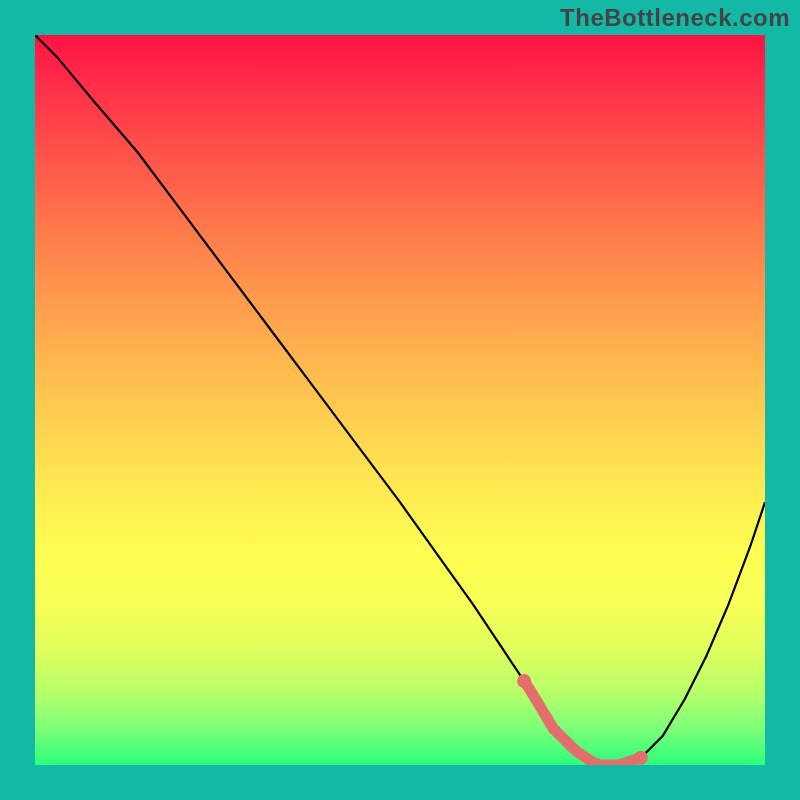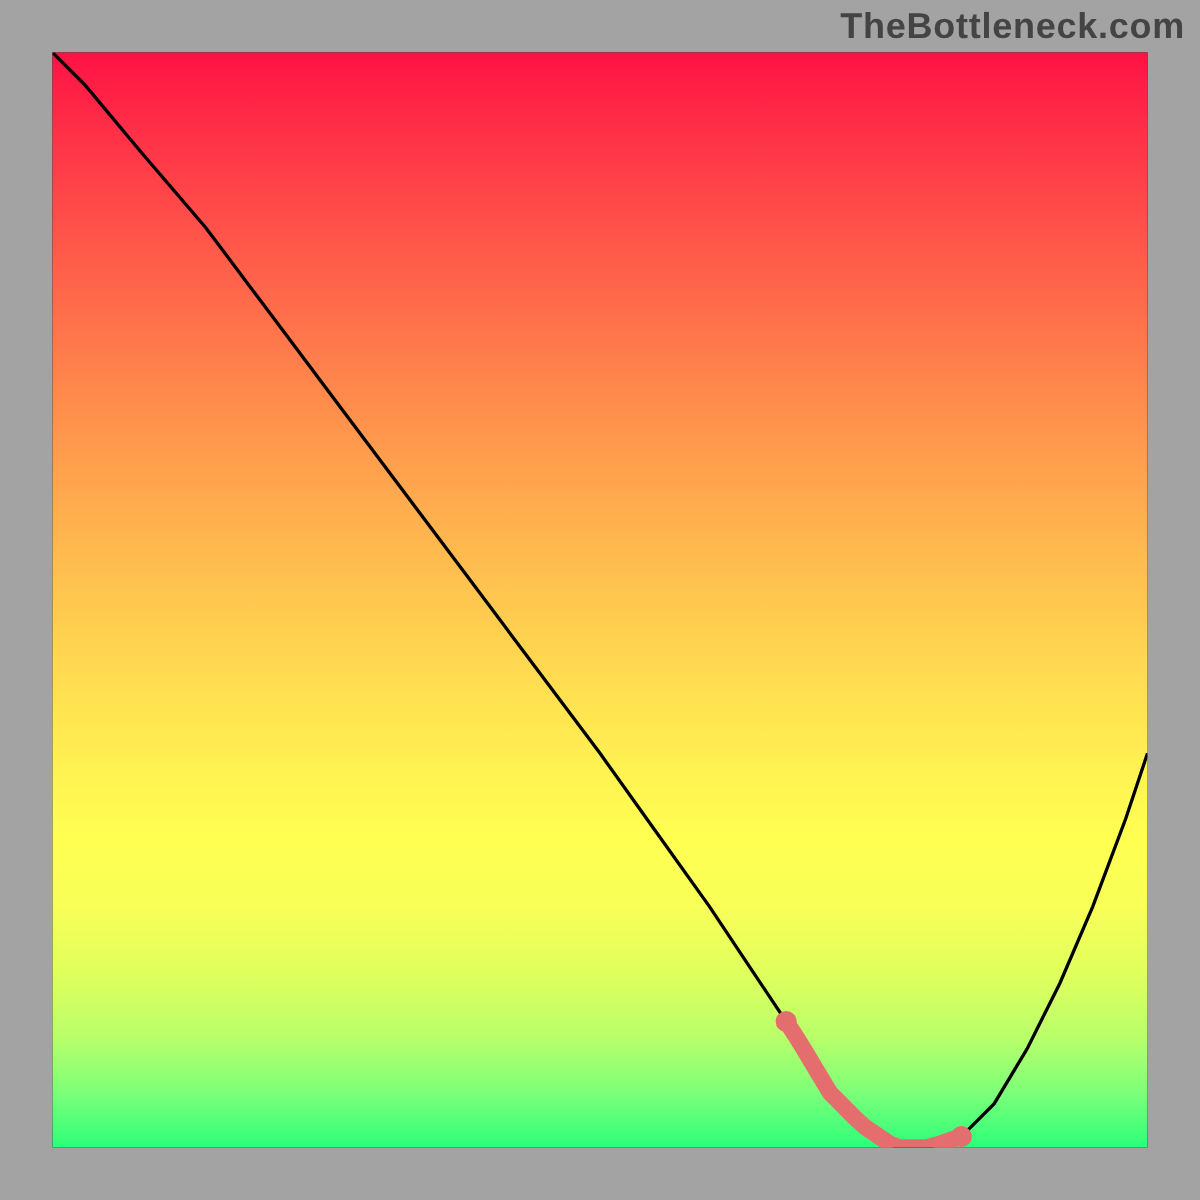--- a/index.html
+++ b/index.html
@@ -8,21 +8,21 @@
     width: 800px;
     height: 800px;
     background: #000;
     overflow: hidden;
     font-family: Arial, Helvetica, sans-serif;
   }
   .frame {
     position: relative;
     width: 800px;
     height: 800px;
-    background: #a3a3a3;
+    background: #14b8a6;
   }
   .watermark {
     position: absolute;
     top: 4px;
     right: 10px;
     font-size: 24px;
     font-weight: 600;
     color: #444;
     letter-spacing: 0.5px;
     z-index: 20;

